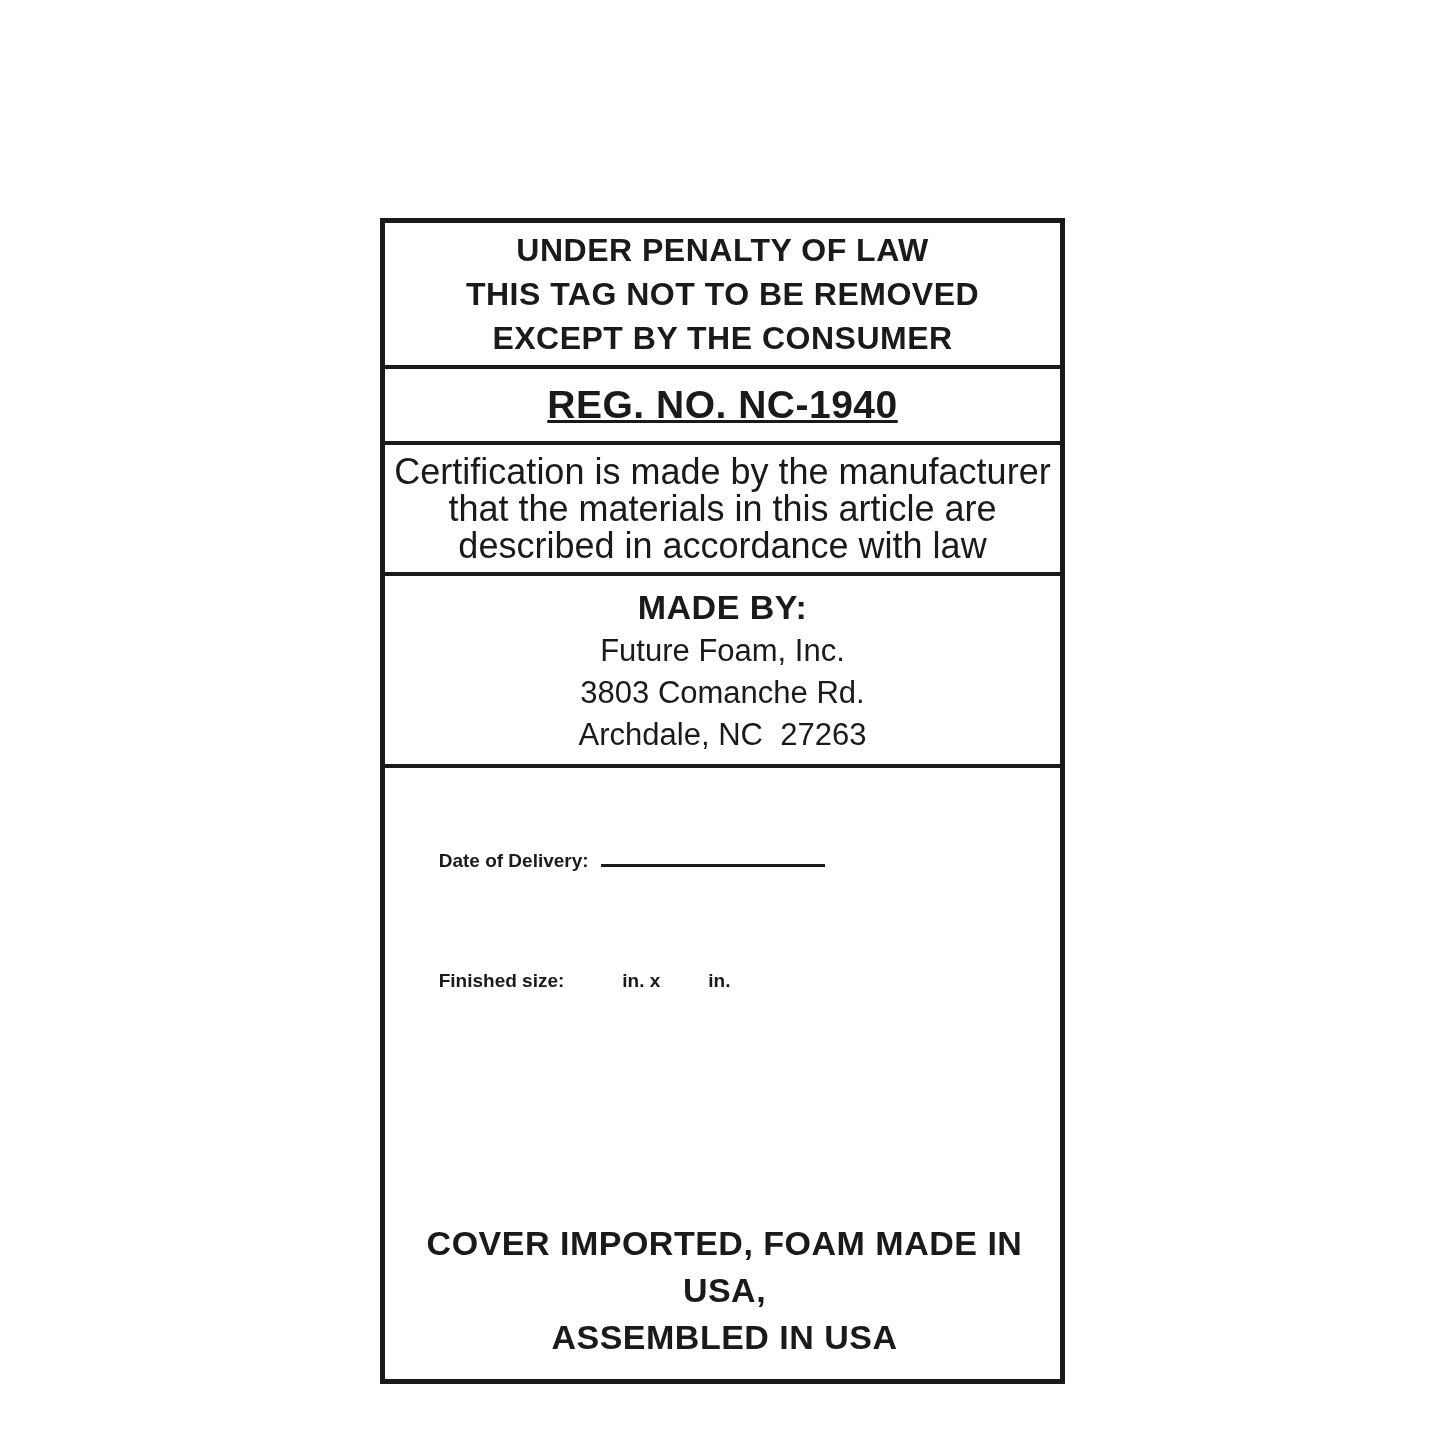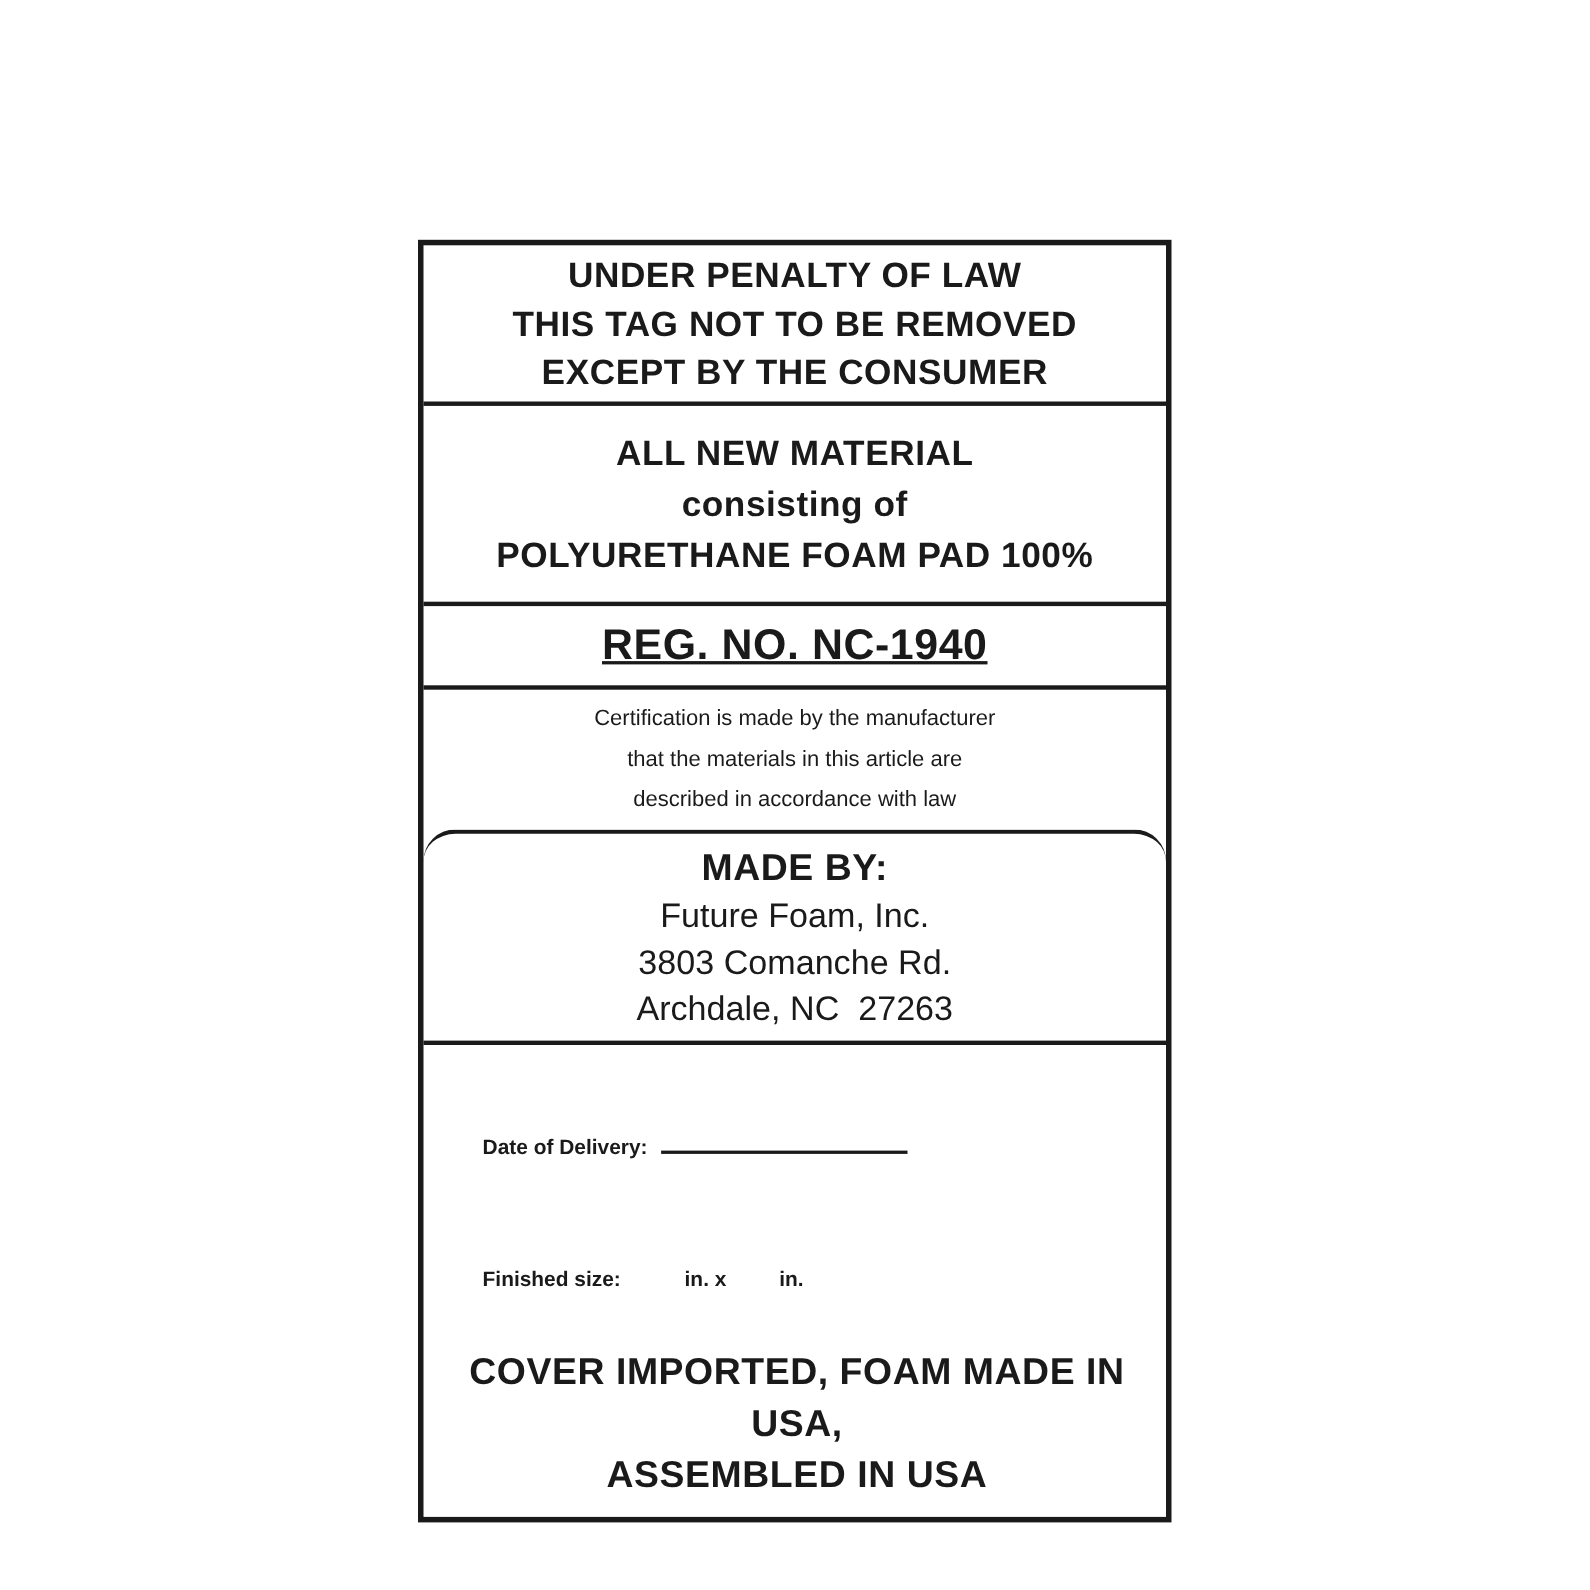--- a/index.html
+++ b/index.html
@@ -62,27 +62,26 @@
   .sec-regno {
     height: 76px;
     font-weight: bold;
     font-size: 39px;
     letter-spacing: 0.5px;
     text-decoration: underline;
   }
   
   .sec-cert {
     height: 131px;
-    font-size: 20px;
+    font-size: 36px;
     line-height: 37px;
   }
   
   .sec-madeby {
     height: 192px;
-    border-radius: 29px;
   }
   .madeby-heading {
     font-weight: bold;
     font-size: 34px;
     line-height: 46px;
     letter-spacing: 0.5px;
   }
   .madeby-line {
     font-size: 31px;
     line-height: 42px;
@@ -126,25 +125,20 @@
 <body>
 
 <div class="law-label">
 
   <div class="section sec-penalty">
     <div class="txt">UNDER PENALTY OF LAW</div>
     <div class="txt">THIS TAG NOT TO BE REMOVED</div>
     <div class="txt">EXCEPT BY THE CONSUMER</div>
   </div>
 
-  <div class="section divided sec-material">
-    <div class="txt">ALL NEW MATERIAL</div>
-    <div class="txt">consisting of</div>
-    <div class="txt">POLYURETHANE FOAM PAD 100%</div>
-  </div>
 
   <div class="section divided sec-regno">
     <div class="txt">REG. NO. NC-1940</div>
   </div>
 
   <div class="section divided sec-cert">
     <div class="txt">Certification is made by the manufacturer</div>
     <div class="txt">that the materials in this article are</div>
     <div class="txt">described in accordance with law</div>
   </div>

